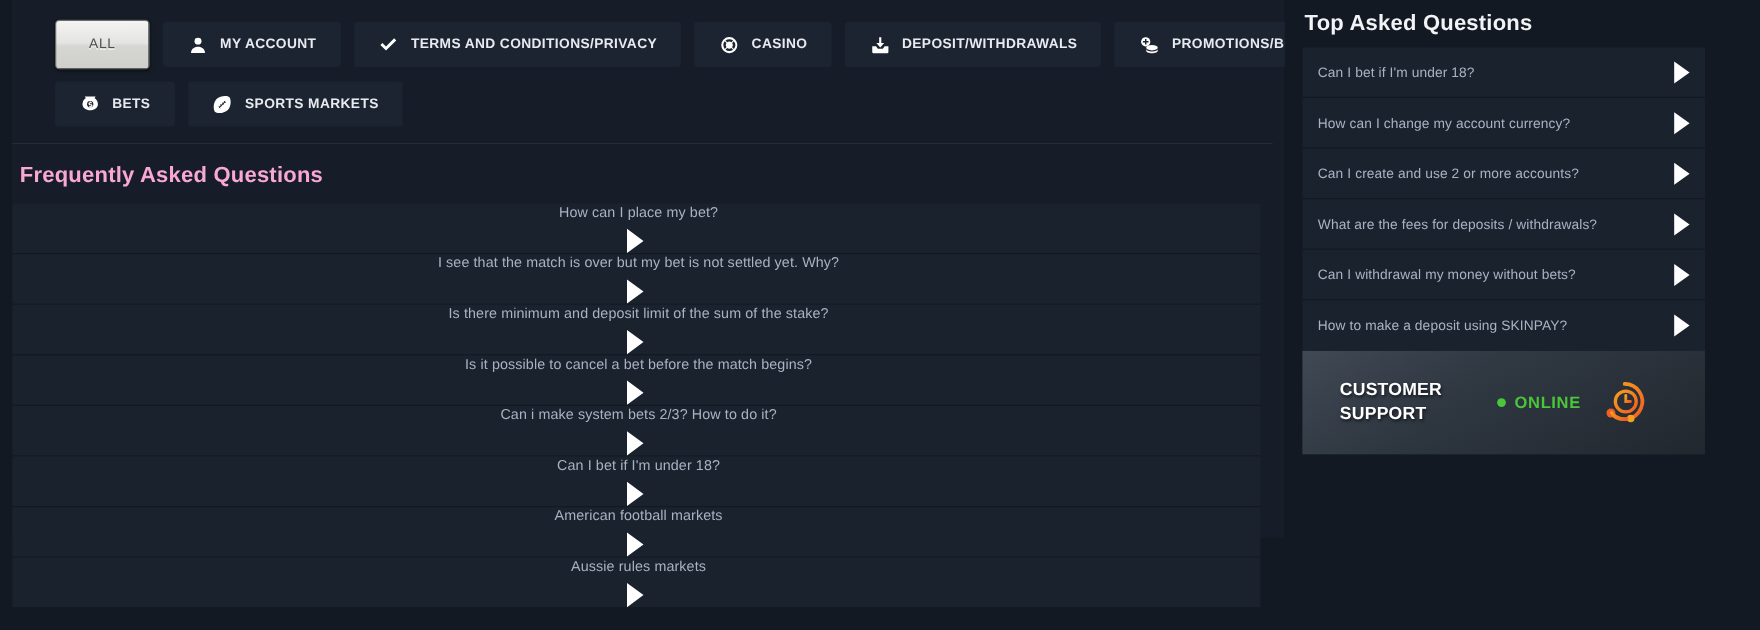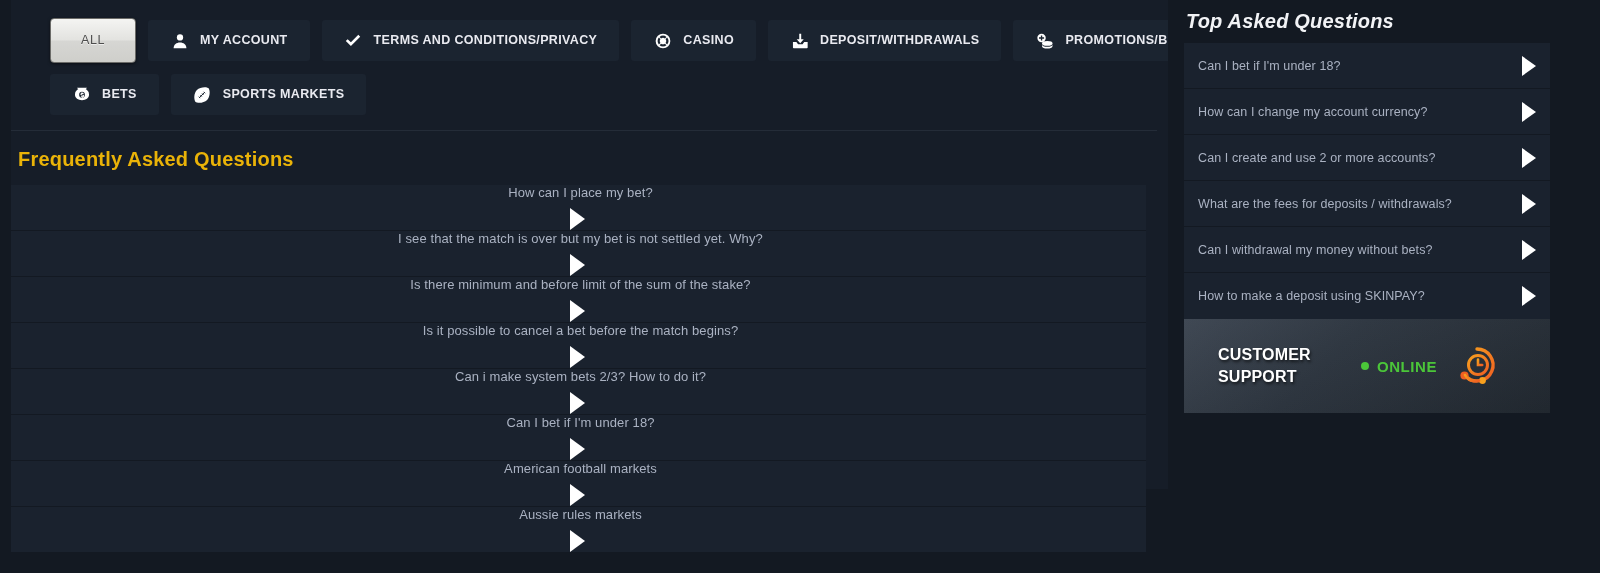--- a/index.html
+++ b/index.html
@@ -51,21 +51,21 @@
     font-weight: 600;
     line-height: 1;
   }
   .tab-icon { display: inline-flex; align-items: center; justify-content: center; width: 19px; height: 19px; color: #ffffff; }
   .tab-icon svg { display: block; }
 
   
   .faq-section { margin-top: 15px; padding-left: 11px; }
   .faq-divider { height: 1px; background: #242c38; width: 1146px; margin-left: 0px; }
   .faq-title {
-    color: #eab308;
+    color: #f9a8d4;
     font-size: 20px;
     font-weight: 600;
     letter-spacing: .2px;
     padding: 17px 0 14px 7px;
   }
   .faq-list { width: 1135px; }
   .faq-row {
     height: 46px;
     background: #1a222e;
     display: flex; align-items: center;
@@ -95,21 +95,20 @@
     background: #131922;
     position: relative;
     padding: 0 16px 0 16px;
   }
   .taq-title {
     color: #f2f3f6;
     font-size: 20px;
     font-weight: 600;
     letter-spacing: .2px;
     padding: 10px 0 10px 2px;
-    font-style: italic;
   }
   .taq-card { background: #1a222e; width: 366px; }
   .taq-row {
     height: 46px;
     display: flex; align-items: center; justify-content: space-between;
     padding: 0 10px 0 14px;
     border-bottom: 1px solid #131922;
     cursor: pointer;
   }
   .taq-row:last-child { border-bottom: none; }
@@ -246,21 +245,21 @@
       <div class="faq-list" id="faq-list">
           <div class="faq-row">
             <span class="faq-row-text">How can I place my bet?</span>
             <span class="arrow"></span>
           </div>
           <div class="faq-row">
             <span class="faq-row-text">I see that the match is over but my bet is not settled yet. Why?</span>
             <span class="arrow"></span>
           </div>
           <div class="faq-row">
-            <span class="faq-row-text">Is there minimum and before limit of the sum of the stake?</span>
+            <span class="faq-row-text">Is there minimum and deposit limit of the sum of the stake?</span>
             <span class="arrow"></span>
           </div>
           <div class="faq-row">
             <span class="faq-row-text">Is it possible to cancel a bet before the match begins?</span>
             <span class="arrow"></span>
           </div>
           <div class="faq-row">
             <span class="faq-row-text">Can i make system bets 2/3? How to do it?</span>
             <span class="arrow"></span>
           </div>

